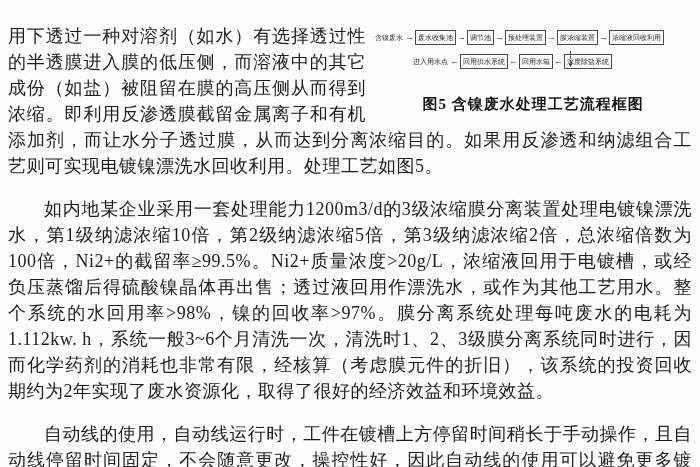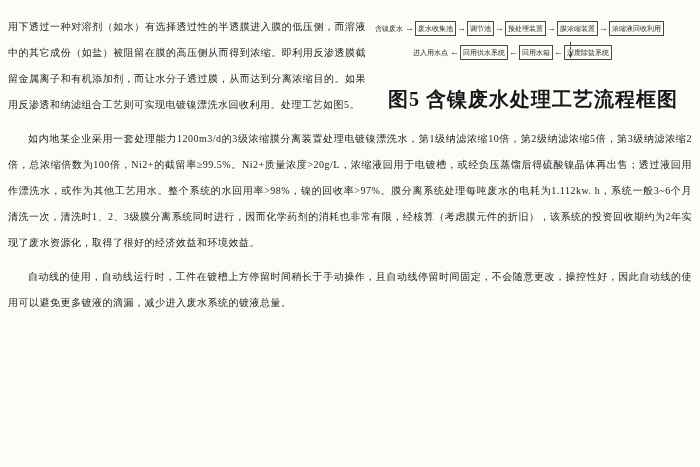--- a/index.html
+++ b/index.html
@@ -8,24 +8,24 @@
     width: 700px;
     height: 467px;
     box-sizing: border-box;
     background: #fcfcf9;
     color: #1d1d1d;
     padding: 6px 8px 4px 8px;
     font-family: "Liberation Serif", serif;
     overflow: hidden;
   }
   .body-text {
-    font-size: 10px;
+    font-size: 18px;
     line-height: 26px;
     text-align: justify;
-    margin: 8px 0 4px 0;
+    margin: 17px 0 4px 0;
     text-indent: 2em;
     letter-spacing: 0.5px;
   }
   .no-indent { text-indent: 0; }
 
   
   .figure {
     float: right;
     width: 318px;
     margin: 2px 0 6px 8px;
@@ -67,21 +67,21 @@
   .connector-head {
     position: absolute;
     left: -3.5px;
     bottom: -5px;
     font-size: 6px;
     color: #333;
   }
   .figure-caption {
     margin-top: 9px;
     text-align: center;
-    font-size: 20px;
+    font-size: 15px;
     font-weight: 700;
     letter-spacing: 1px;
     color: #161616;
   }
 </style>
 </head>
 <body>
 
 <div class="page">
 

